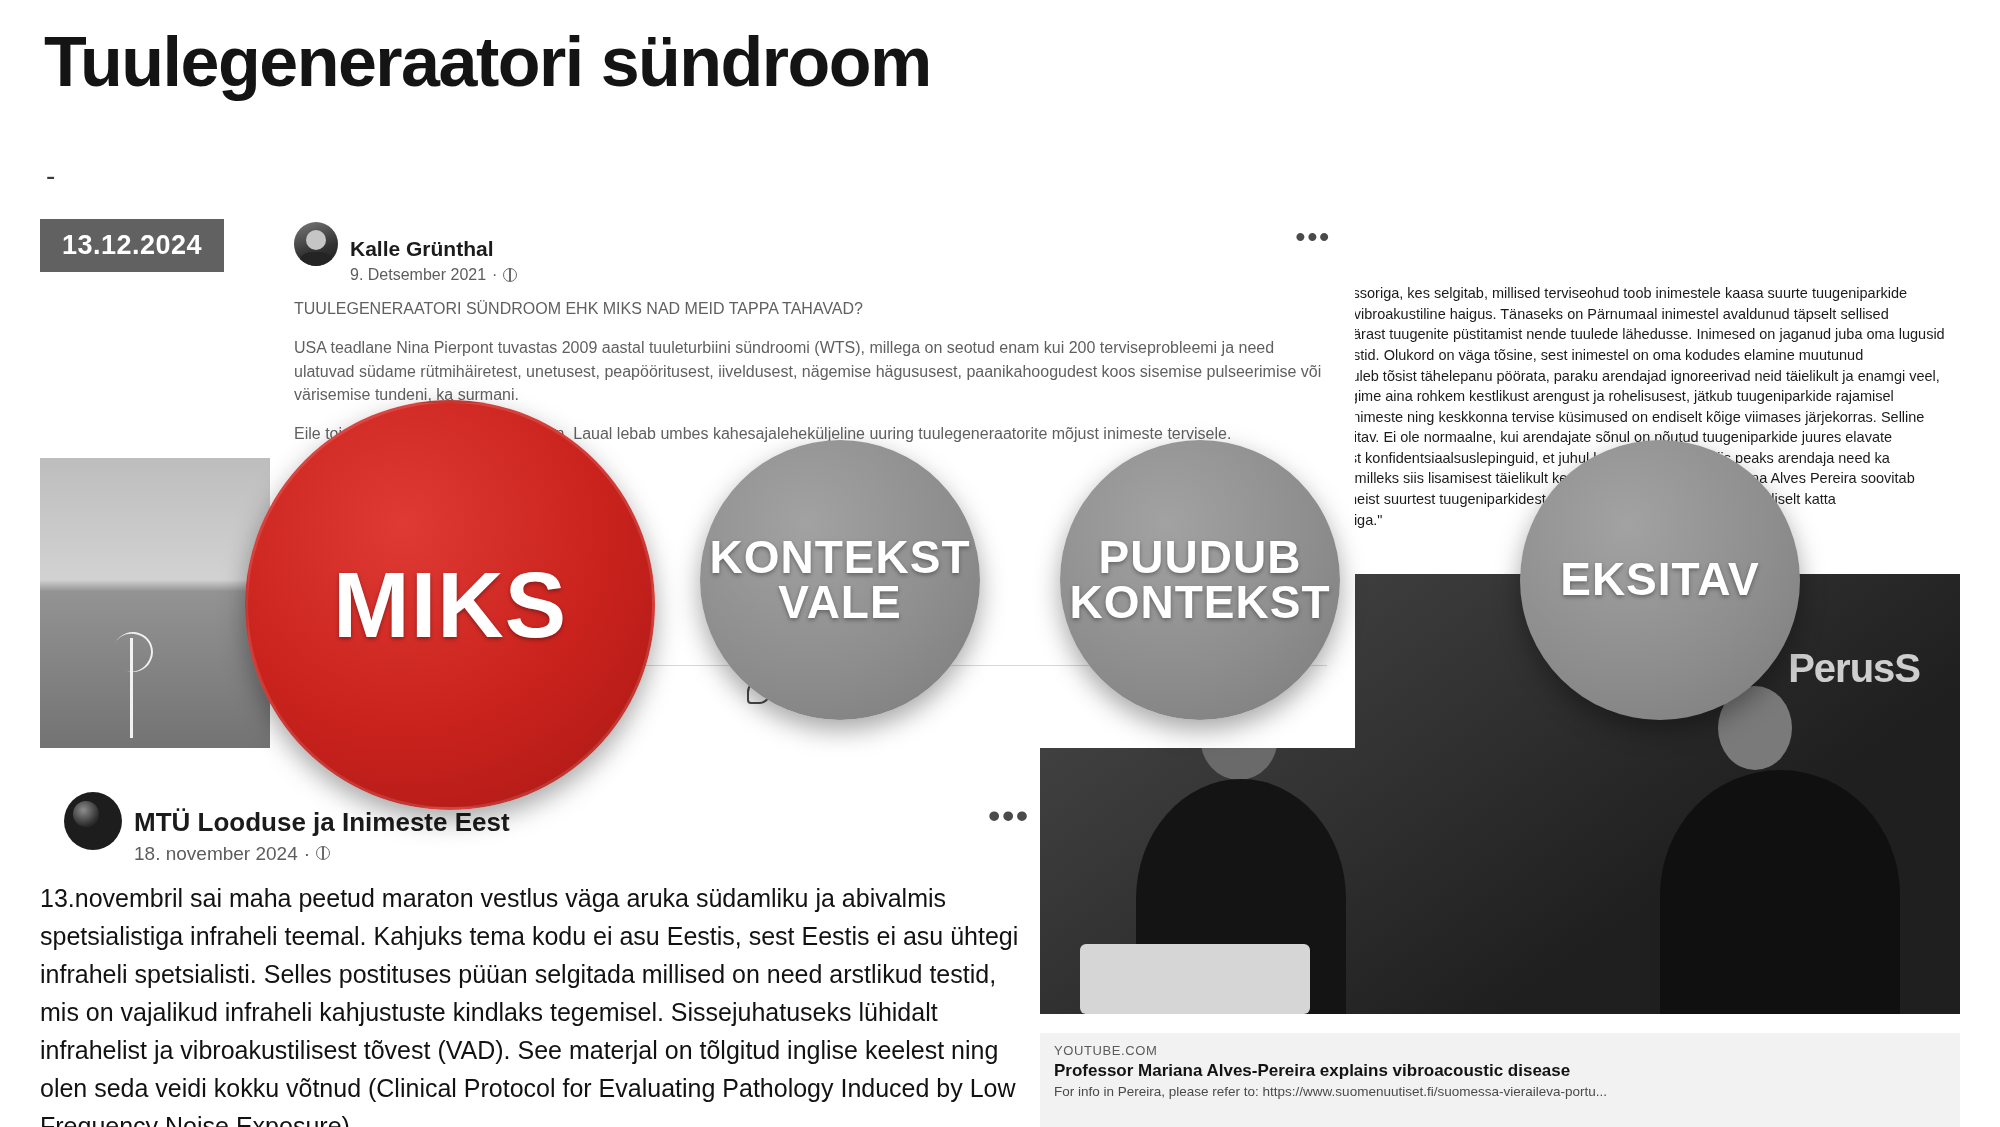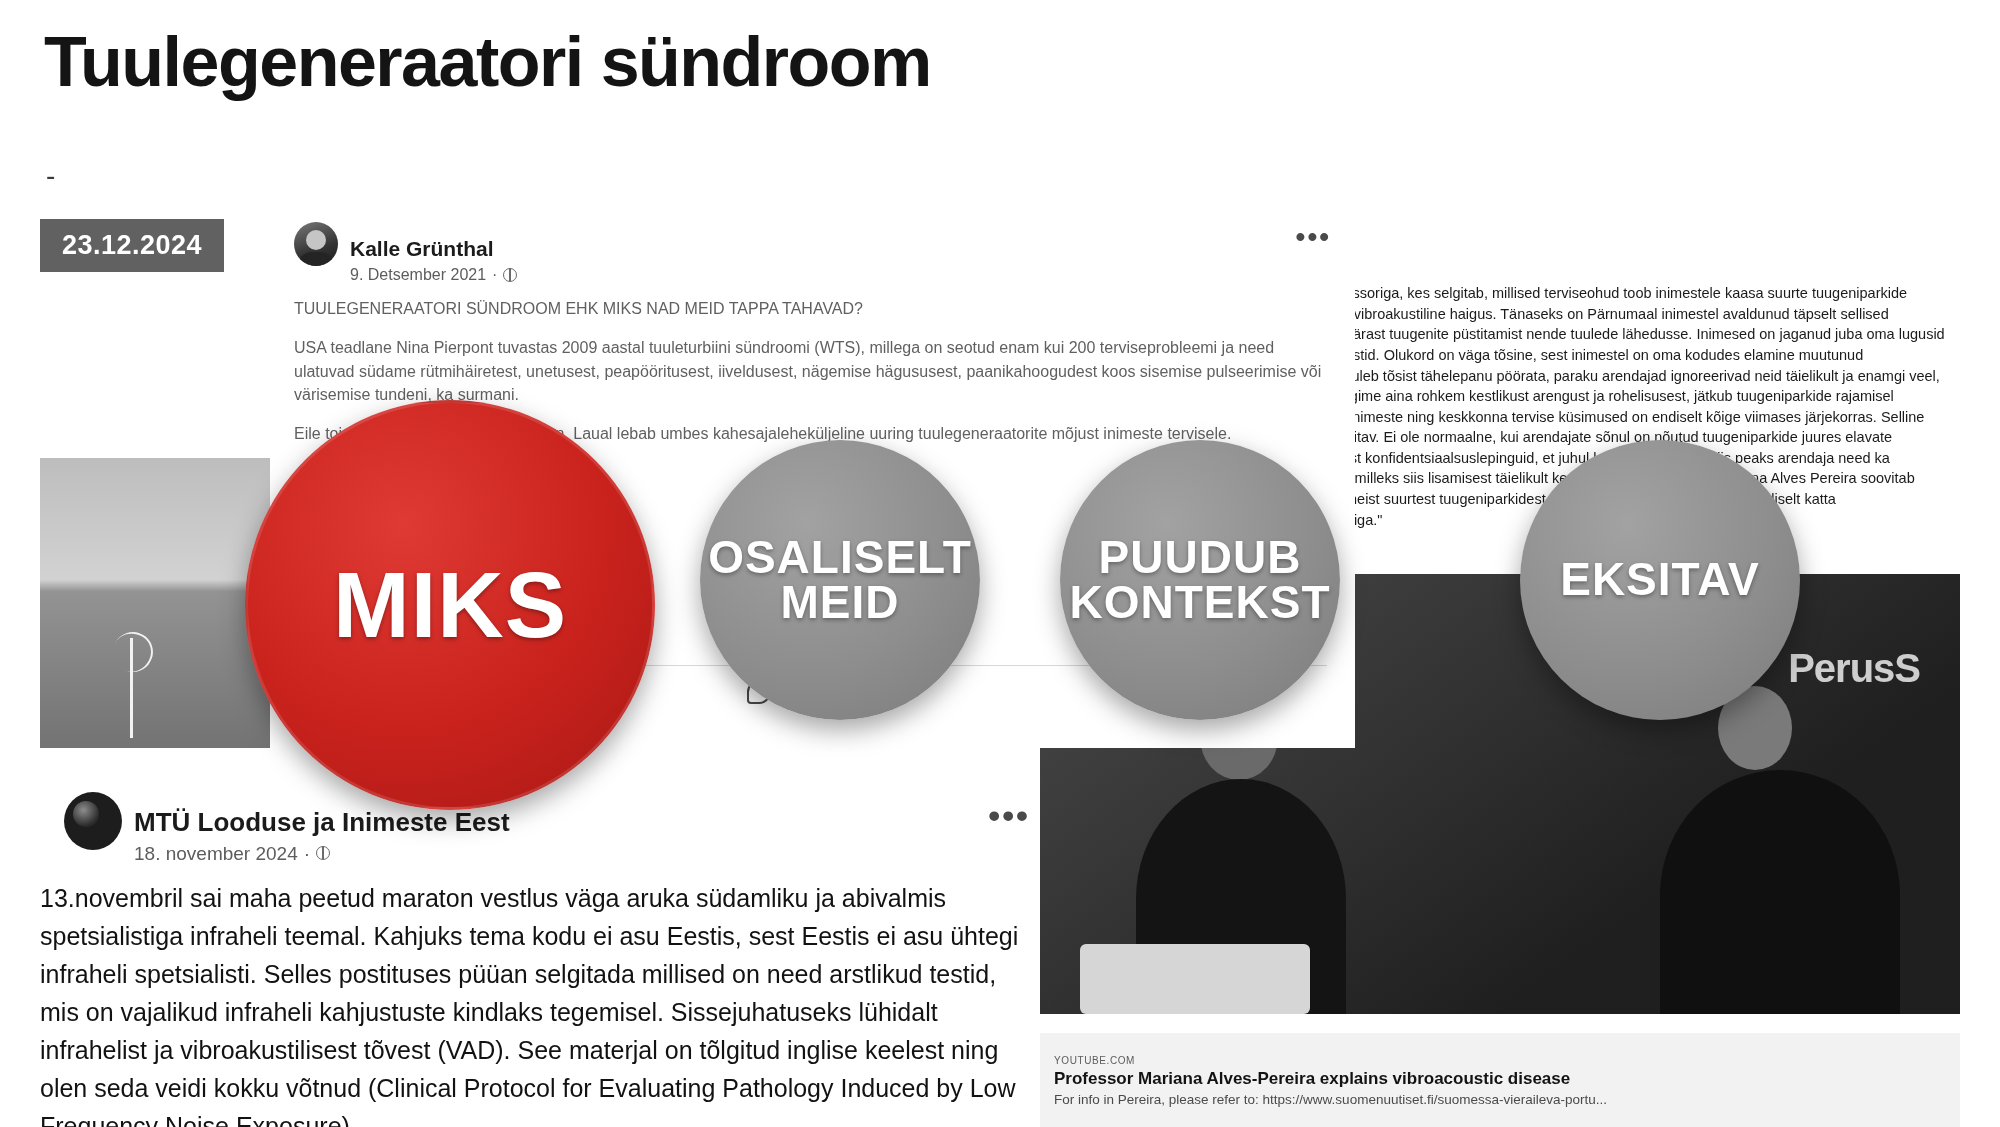--- a/index.html
+++ b/index.html
@@ -234,21 +234,21 @@
     opacity: .85;
   }
   .link-meta {
     position: absolute;
     left: 0; top: 823px;
     width: 920px; height: 94px;
     background: #f1f2f3;
     padding: 10px 14px;
   }
   .link-domain {
-    font-size: 10px; color: #5b5b5b; letter-spacing: .6px; margin-top: 12px;
+    font-size: 13px; color: #5b5b5b; letter-spacing: .6px;
   }
   .link-title {
     font-size: 17px; font-weight: 700; color: #131313; margin-top: 3px;
   }
   .link-desc {
     font-size: 13.5px; color: #4a4a4a; margin-top: 3px;
   }
 
   
   .fb-card-bottom {
@@ -424,21 +424,21 @@
             <span class="globe-icon"></span>
           </div>
         </div>
         <div class="more-dots">•••</div>
       </div>
       <div class="post-body">
         <p>13.novembril sai maha peetud maraton vestlus väga aruka südamliku ja abivalmis spetsialistiga infraheli teemal. Kahjuks tema kodu ei asu Eestis, sest Eestis ei asu ühtegi infraheli spetsialisti. Selles postituses püüan selgitada millised on need arstlikud testid, mis on vajalikud infraheli kahjustuste kindlaks tegemisel. Sissejuhatuseks lühidalt infrahelist ja vibroakustilisest tõvest (VAD). See materjal on tõlgitud inglise keelest ning olen seda veidi kokku võtnud (Clinical Protocol for Evaluating Pathology Induced by Low Frequency Noise Exposure)</p>
       </div>
     </div>
 
-    <div class="date-chip">23.12.2024</div>
+    <div class="date-chip">13.12.2024</div>
   </div>
 
   <div class="stamp stamp-vale">MIKS</div>
-  <div class="stamp stamp-osaliselt">OSALISELT MEID</div>
+  <div class="stamp stamp-osaliselt">KONTEKST VALE</div>
   <div class="stamp stamp-puudub">PUUDUB KONTEKST</div>
   <div class="stamp stamp-eksitav">EKSITAV</div>
 
 </div>
 
 </body></html>

